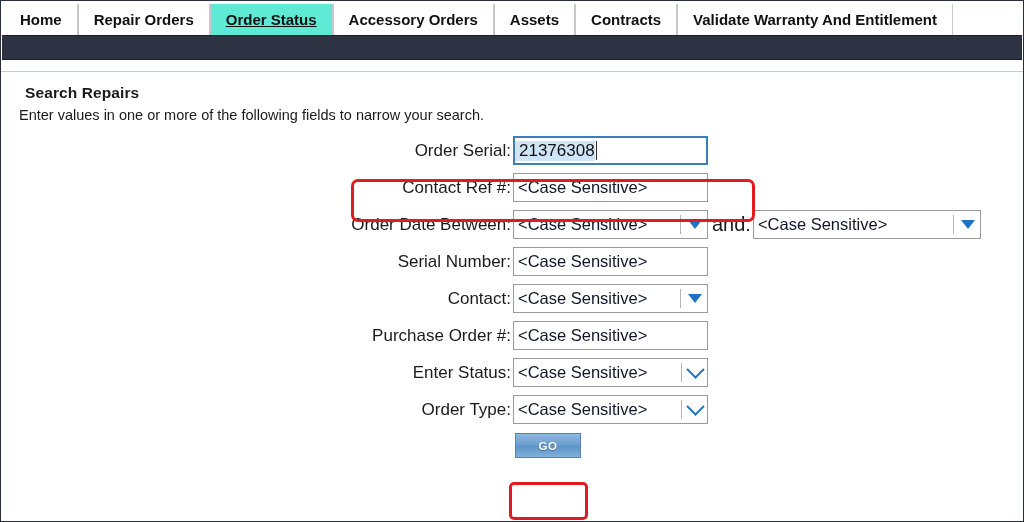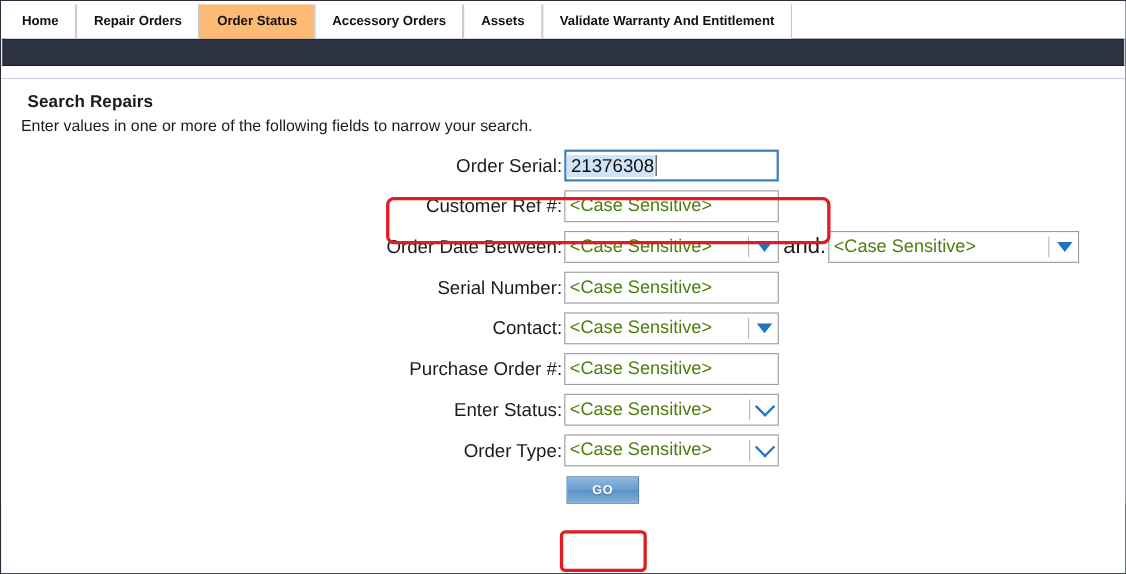--- a/index.html
+++ b/index.html
@@ -25,33 +25,34 @@
     display:flex;
     align-items:flex-end;
     padding-left:4px;
     box-sizing:border-box;
   }
   .tab{
     position:relative;
     height:31px;
     line-height:31px;
     padding:0 15px;
-    font-size:12px;
+    font-size:15px;
     font-weight:bold;
     color:#111111;
     background:#ffffff;
     border-left:1px solid #c8c8c8;
     border-right:1px solid #c8c8c8;
     white-space:nowrap;
     cursor:pointer;
     box-sizing:border-box;
   }
   .tab:first-child{border-left:none;}
   .tab.active{
-    background:#fdba74;
+    background:#5eead4;
+    text-decoration:underline;
   }
 
   
   .navybar{
     height:23px;
     background:#2e3343;
     border-top:1px solid #1b1f2a;
     border-bottom:1px solid #1b1f2a;
     margin:0 1px;
   }
@@ -106,21 +107,21 @@
     width:195px;
     height:29px;
     box-sizing:border-box;
     border:1px solid #9a9a9a;
     background:#ffffff;
     display:flex;
     align-items:center;
   }
   .field .ph{
     font-size:16.5px;
-    color:#4d7c0f;
+    color:#0f172a;
     padding-left:4px;
     white-space:nowrap;
     overflow:hidden;
   }
   .field .val{
     font-size:17px;
     color:#111111;
     padding-left:4px;
     white-space:nowrap;
     background:#cfe4f7;
@@ -217,41 +218,42 @@
 <body>
 
 <div class="app">
 
   <div class="tabbar" id="tabbar">
       <div class="tab">Home</div>
       <div class="tab">Repair Orders</div>
       <div class="tab active">Order Status</div>
       <div class="tab">Accessory Orders</div>
       <div class="tab">Assets</div>
+      <div class="tab">Contracts</div>
       <div class="tab">Validate Warranty And Entitlement</div>
     </div>
 
   <div class="navybar"></div>
   <div class="thingap"></div>
 
   <div class="content">
 
     <div class="page-title">Search Repairs</div>
     <div class="subtext">Enter values in one or more of the following fields to narrow your search.</div>
 
     <div class="form" id="form-rows">
         <div class="row">
           <div class="label">Order Serial:</div>
           <div class="field focused">
             <span class="val">21376308</span>
             <span class="caret"></span>
           </div>
         </div>
         <div class="row">
-          <div class="label">Customer Ref #:</div>
+          <div class="label">Contact Ref #:</div>
           <div class="field">
             <span class="ph">&lt;Case Sensitive&gt;</span>
           </div>
         </div>
         <div class="row">
           <div class="label">Order Date Between:</div>
           <div class="field">
             <span class="ph">&lt;Case Sensitive&gt;</span>
             <div class="arrow-wrap">
               <div class="arrow-sep"></div>

